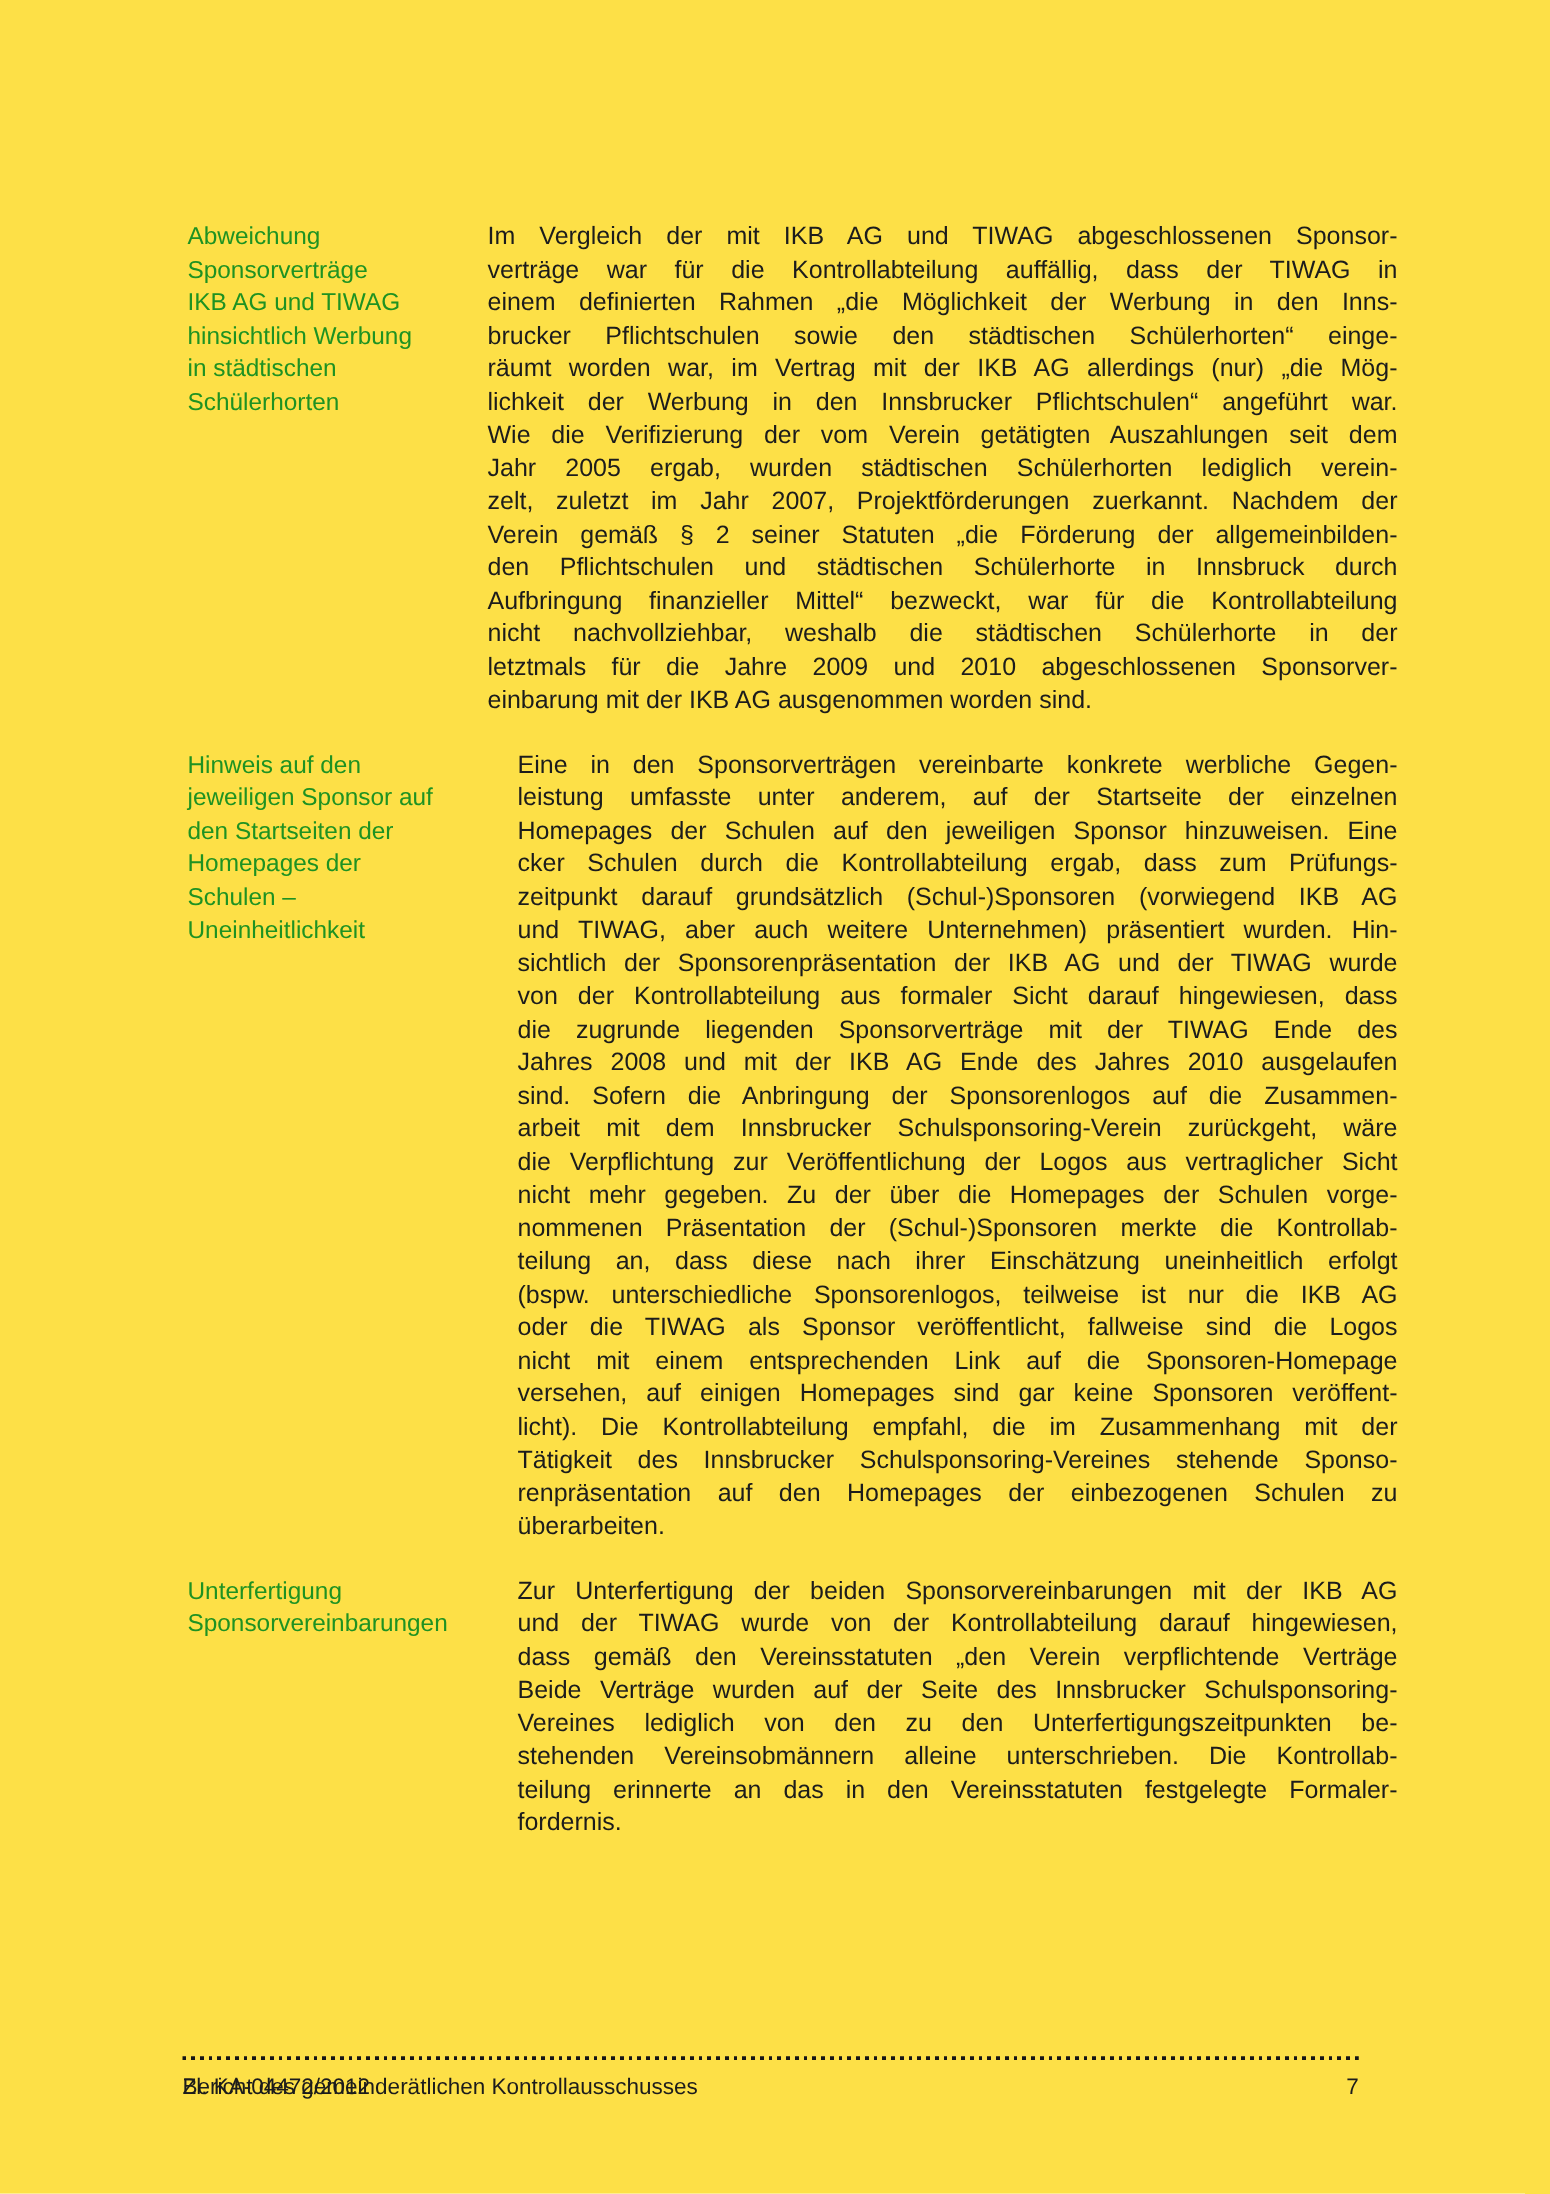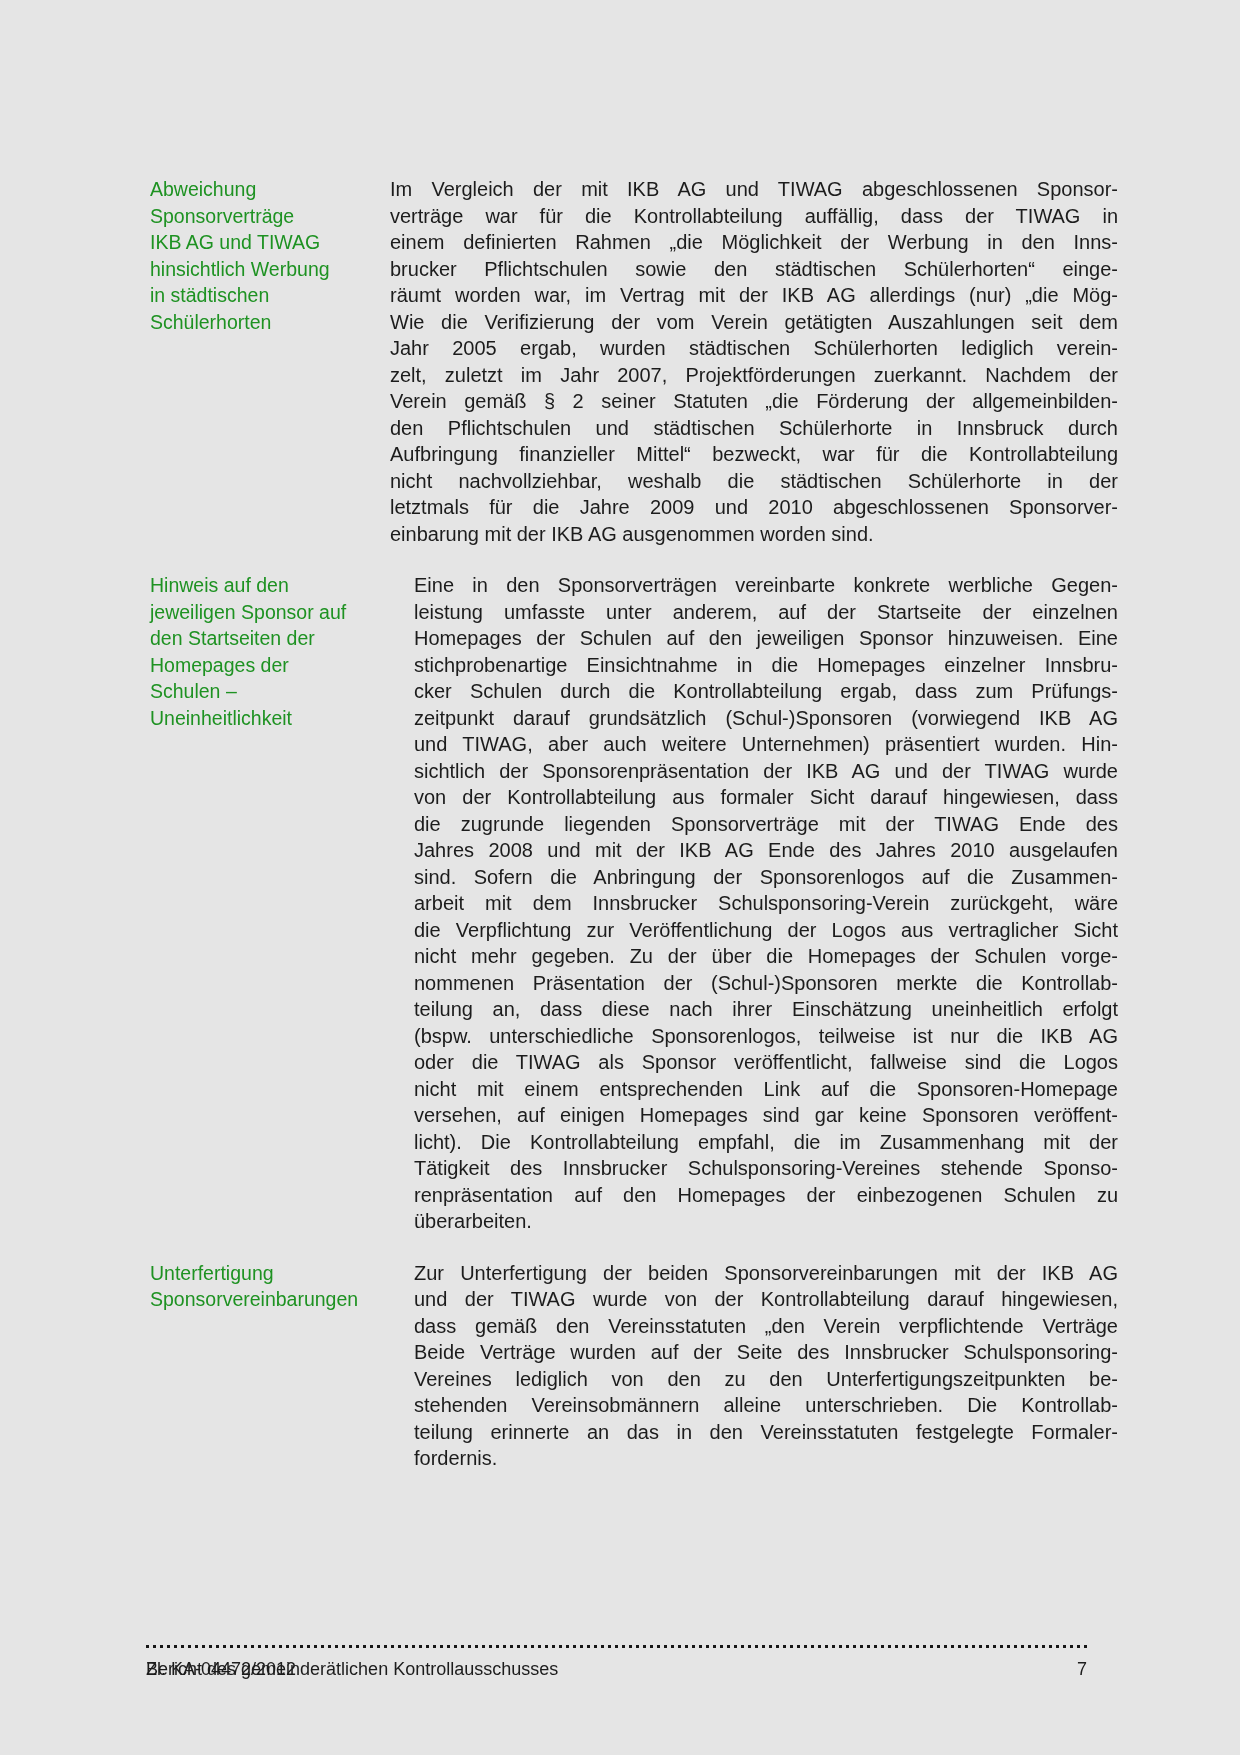--- a/index.html
+++ b/index.html
@@ -4,21 +4,21 @@
 <style>
   html, body {
     margin: 0;
     padding: 0;
     background: #ffffff;
   }
   .page {
     position: relative;
     width: 1240px;
     height: 1755px;
-    background: #e5e5e5;
+    background: #fde047;
     font-family: "Liberation Sans", sans-serif;
     color: #1c1c1c;
     box-sizing: border-box;
     padding: 176px 0 0 150px;
     overflow: hidden;
   }
   .content {
     width: 968px; 
   }
   .section {
@@ -99,20 +99,21 @@
           <div class="hline">hinsichtlich Werbung</div>
           <div class="hline">in städtischen</div>
           <div class="hline">Schülerhorten</div>
         </div>
     <div class="body-text">
           <div class="bline">Im Vergleich der mit IKB AG und TIWAG abgeschlossenen Sponsor-</div>
           <div class="bline">verträge war für die Kontrollabteilung auffällig, dass der TIWAG in</div>
           <div class="bline">einem definierten Rahmen „die Möglichkeit der Werbung in den Inns-</div>
           <div class="bline">brucker Pflichtschulen sowie den städtischen Schülerhorten“ einge-</div>
           <div class="bline">räumt worden war, im Vertrag mit der IKB AG allerdings (nur) „die Mög-</div>
+          <div class="bline">lichkeit der Werbung in den Innsbrucker Pflichtschulen“ angeführt war.</div>
           <div class="bline">Wie die Verifizierung der vom Verein getätigten Auszahlungen seit dem</div>
           <div class="bline">Jahr 2005 ergab, wurden städtischen Schülerhorten lediglich verein-</div>
           <div class="bline">zelt, zuletzt im Jahr 2007, Projektförderungen zuerkannt. Nachdem der</div>
           <div class="bline">Verein gemäß § 2 seiner Statuten „die Förderung der allgemeinbilden-</div>
           <div class="bline">den Pflichtschulen und städtischen Schülerhorte in Innsbruck durch</div>
           <div class="bline">Aufbringung finanzieller Mittel“ bezweckt, war für die Kontrollabteilung</div>
           <div class="bline">nicht nachvollziehbar, weshalb die städtischen Schülerhorte in der</div>
           <div class="bline">letztmals für die Jahre 2009 und 2010 abgeschlossenen Sponsorver-</div>
           <div class="bline last">einbarung mit der IKB AG ausgenommen worden sind.</div>
         </div>
@@ -124,21 +125,20 @@
           <div class="hline">jeweiligen Sponsor auf</div>
           <div class="hline">den Startseiten der</div>
           <div class="hline">Homepages der</div>
           <div class="hline">Schulen –</div>
           <div class="hline">Uneinheitlichkeit</div>
         </div>
     <div class="body-text">
           <div class="bline">Eine in den Sponsorverträgen vereinbarte konkrete werbliche Gegen-</div>
           <div class="bline">leistung umfasste unter anderem, auf der Startseite der einzelnen</div>
           <div class="bline">Homepages der Schulen auf den jeweiligen Sponsor hinzuweisen. Eine</div>
-          <div class="bline">stichprobenartige Einsichtnahme in die Homepages einzelner Innsbru-</div>
           <div class="bline">cker Schulen durch die Kontrollabteilung ergab, dass zum Prüfungs-</div>
           <div class="bline">zeitpunkt darauf grundsätzlich (Schul-)Sponsoren (vorwiegend IKB AG</div>
           <div class="bline">und TIWAG, aber auch weitere Unternehmen) präsentiert wurden. Hin-</div>
           <div class="bline">sichtlich der Sponsorenpräsentation der IKB AG und der TIWAG wurde</div>
           <div class="bline">von der Kontrollabteilung aus formaler Sicht darauf hingewiesen, dass</div>
           <div class="bline">die zugrunde liegenden Sponsorverträge mit der TIWAG Ende des</div>
           <div class="bline">Jahres 2008 und mit der IKB AG Ende des Jahres 2010 ausgelaufen</div>
           <div class="bline">sind. Sofern die Anbringung der Sponsorenlogos auf die Zusammen-</div>
           <div class="bline">arbeit mit dem Innsbrucker Schulsponsoring-Verein zurückgeht, wäre</div>
           <div class="bline">die Verpflichtung zur Veröffentlichung der Logos aus vertraglicher Sicht</div>

